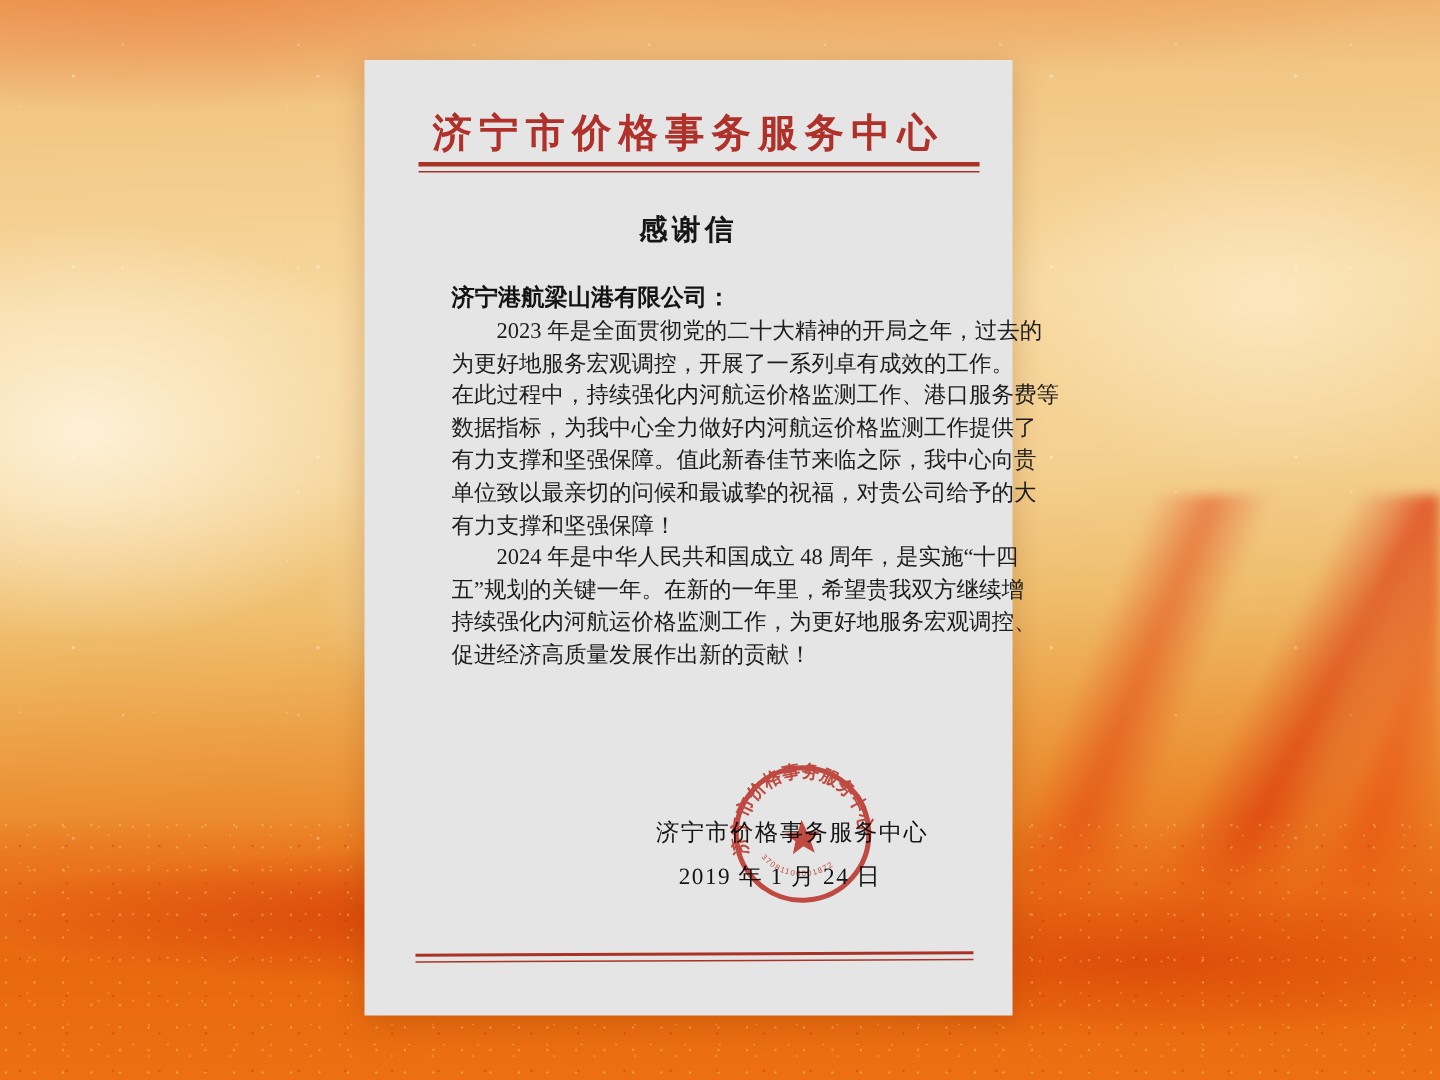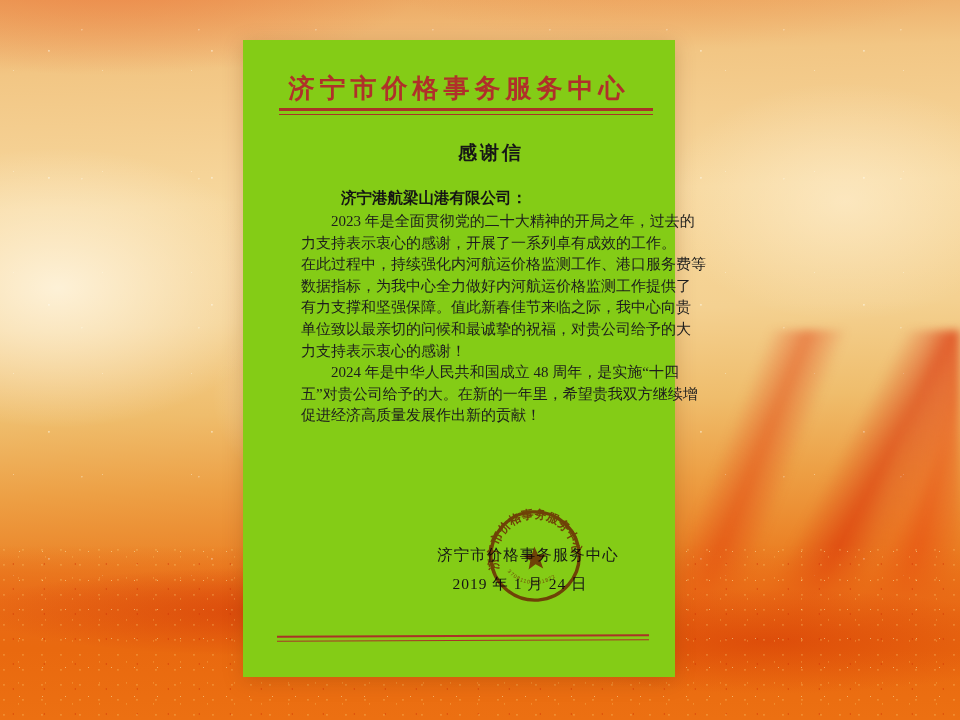--- a/index.html
+++ b/index.html
@@ -43,39 +43,39 @@
       radial-gradient(circle 1.6px at 43% 76%, rgba(205,45,2,0.75), rgba(205,45,2,0) 70%),
       radial-gradient(circle 1px at 86% 22%, rgba(255,240,180,0.9), rgba(255,240,180,0) 70%),
       radial-gradient(ellipse 420px 60px at 30% 38%, rgba(206,44,2,0.55), rgba(206,44,2,0) 75%),
       radial-gradient(ellipse 380px 70px at 80% 55%, rgba(210,50,4,0.5), rgba(210,50,4,0) 75%),
       linear-gradient(to bottom, rgba(233,112,30,0) 0%, rgba(233,106,22,0.85) 30%, #e9690f 60%, #ec7012 100%);
     background-size:19px 15px, 27px 21px, 31px 25px, 23px 29px, 100% 100%, 100% 100%, 100% 100%;
   }
   
   .paper{
     position:absolute;left:243px;top:40px;width:432px;height:637px;
-    background:#84cc16;
+    background:#e5e5e5;
     box-shadow:0 4px 18px rgba(120,50,0,0.25);
   }
   .org-header{
     position:absolute;top:34px;left:0;width:100%;
     text-align:center;font-size:26px;line-height:30px;font-weight:bold;
     letter-spacing:5px;white-space:nowrap;
   }
   .header-rule{
     position:absolute;top:68px;left:36px;width:374px;height:3px;
     border-top:3px solid; border-bottom:1.5px solid;
   }
   .letter-title{
     position:absolute;top:100px;left:0;width:100%;
-    text-align:center;font-size:19px;font-weight:bold;letter-spacing:3px;color:#161616;padding-left:32px;
+    text-align:center;font-size:19px;font-weight:bold;letter-spacing:3px;color:#161616;
   }
   .recipient{
     position:absolute;top:148px;left:58px;right:48px;
-    font-size:15.5px;font-weight:bold;color:#141414;margin-left:40px;
+    font-size:15.5px;font-weight:bold;color:#141414;
   }
   .body-text{
     position:absolute;top:171px;left:58px;right:51px;
     font-size:15px;line-height:21.6px;color:#1d1d1d;
   }
   .body-text .line{white-space:nowrap;}
   .body-text .indent{text-indent:2em;}
   .signature{
     position:absolute;top:505px;left:170px;width:230px;
     font-size:15.5px;color:#151515;text-align:center;
@@ -104,28 +104,29 @@
 
   <div class="org-header" style="color:#b0302a;">济宁市价格事务服务中心</div>
   <div class="header-rule" style="border-color:#a93327;"></div>
 
   <div class="letter-title">感谢信</div>
 
   <div class="recipient">济宁港航梁山港有限公司：</div>
 
   <div class="body-text">
     <div class="line indent">2023 年是全面贯彻党的二十大精神的开局之年，过去的</div>
-    <div class="line">力支持表示衷心的感谢，开展了一系列卓有成效的工作。</div>
+    <div class="line">为更好地服务宏观调控，开展了一系列卓有成效的工作。</div>
     <div class="line">在此过程中，持续强化内河航运价格监测工作、港口服务费等</div>
     <div class="line">数据指标，为我中心全力做好内河航运价格监测工作提供了</div>
     <div class="line">有力支撑和坚强保障。值此新春佳节来临之际，我中心向贵</div>
     <div class="line">单位致以最亲切的问候和最诚挚的祝福，对贵公司给予的大</div>
-    <div class="line">力支持表示衷心的感谢！</div>
+    <div class="line">有力支撑和坚强保障！</div>
     <div class="line indent">2024 年是中华人民共和国成立 48 周年，是实施“十四</div>
-    <div class="line">五”对贵公司给予的大。在新的一年里，希望贵我双方继续增</div>
+    <div class="line">五”规划的关键一年。在新的一年里，希望贵我双方继续增</div>
+    <div class="line">持续强化内河航运价格监测工作，为更好地服务宏观调控、</div>
     <div class="line">促进经济高质量发展作出新的贡献！</div>
   </div>
 
   <div class="signature">
     <div class="sig-org">济宁市价格事务服务中心</div>
     <div class="sig-date">2019 年 1 月 24 日</div>
   </div>
 
   <svg class="seal" viewBox="0 0 100 100">
     <circle cx="50" cy="50" r="46" fill="none" stroke="#cf3a2e" stroke-width="3.5"></circle>

